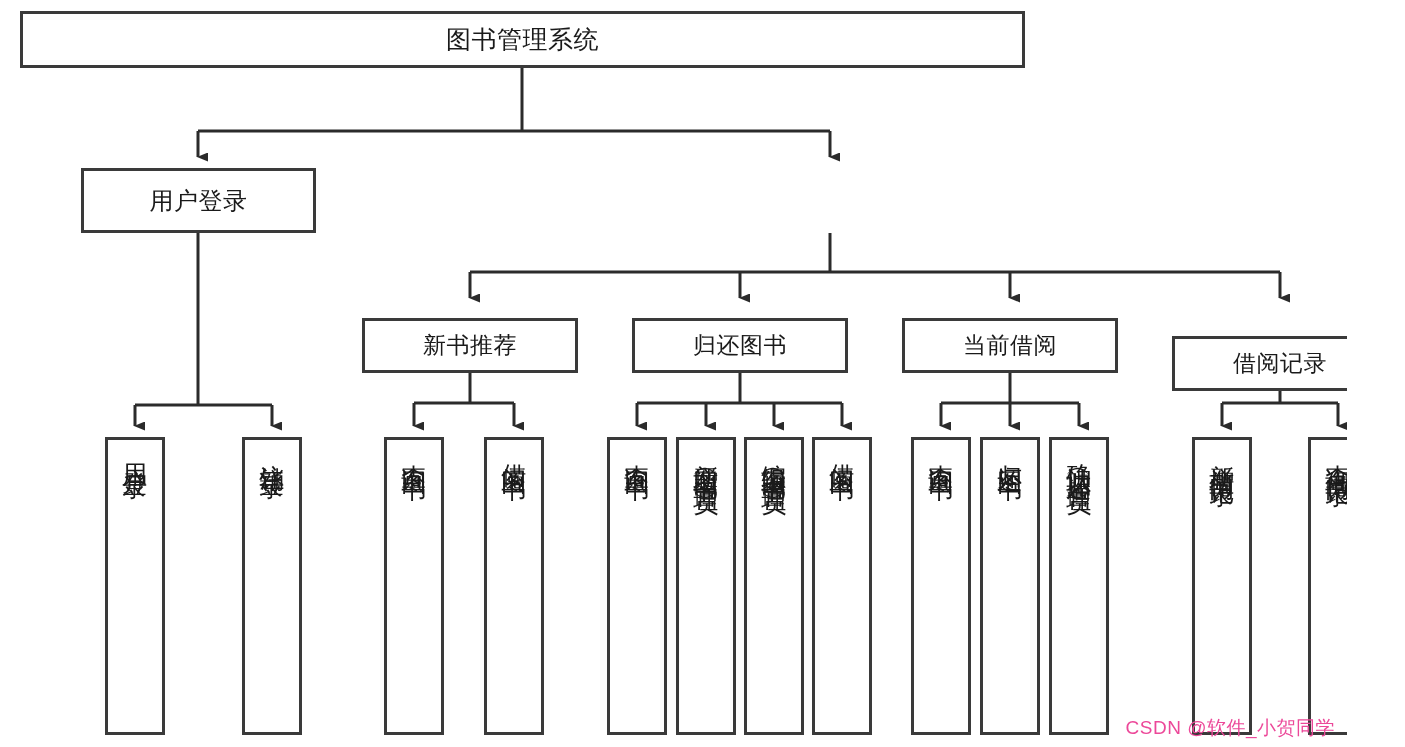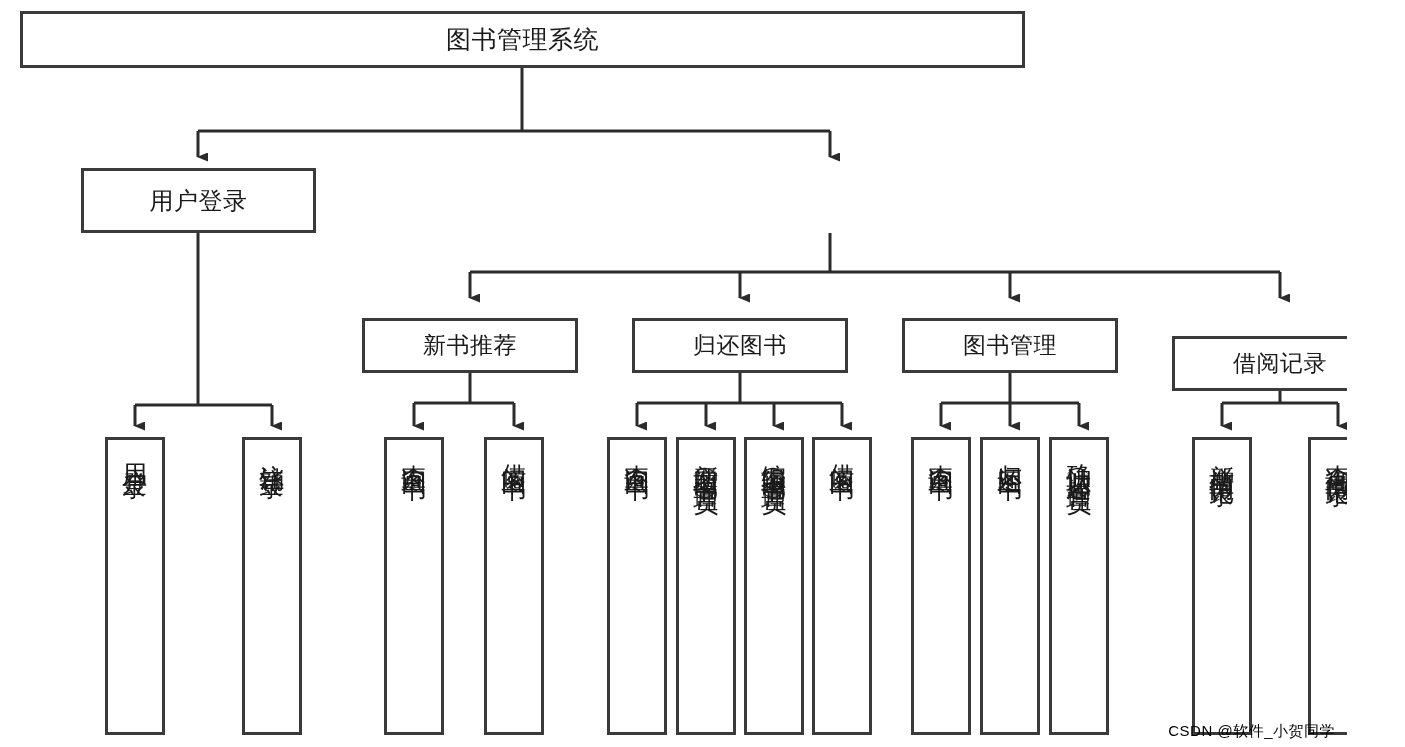--- a/index.html
+++ b/index.html
@@ -60,22 +60,22 @@
     text-orientation: upright;
     font-size: 25px;
     line-height: 1.05;
     letter-spacing: 4px;
     white-space: nowrap;
   }
   #watermark {
     position: absolute;
     right: 12px;
     bottom: 6px;
-    font-size: 15px;
-    color: #000000;
+    font-size: 19px;
+    color: #ec4899;
     letter-spacing: 0.5px;
     white-space: nowrap;
     user-select: none;
   }
 </style>
 </head>
 <body>
 
 <div id="canvas">
 
@@ -137,21 +137,21 @@
     <span class="label">用户登录</span>
   </div>
 
   <div class="node horiz level3" style="left:362px; top:318px; width:216px; height:55px;">
     <span class="label">新书推荐</span>
   </div>
   <div class="node horiz level3" style="left:632px; top:318px; width:216px; height:55px;">
     <span class="label">归还图书</span>
   </div>
   <div class="node horiz level3" style="left:902px; top:318px; width:216px; height:55px;">
-    <span class="label">图书管理</span>
+    <span class="label">当前借阅</span>
   </div>
   <div class="node horiz level3" style="left:1172px; top:336px; width:216px; height:55px;">
     <span class="label">借阅记录</span>
   </div>
 
   <div class="node vert" style="left:105px; top:437px; width:60px; height:298px;">
     <span class="label">用户登录</span>
   </div>
   <div class="node vert" style="left:242px; top:437px; width:60px; height:298px;">
     <span class="label">注销登录</span>

